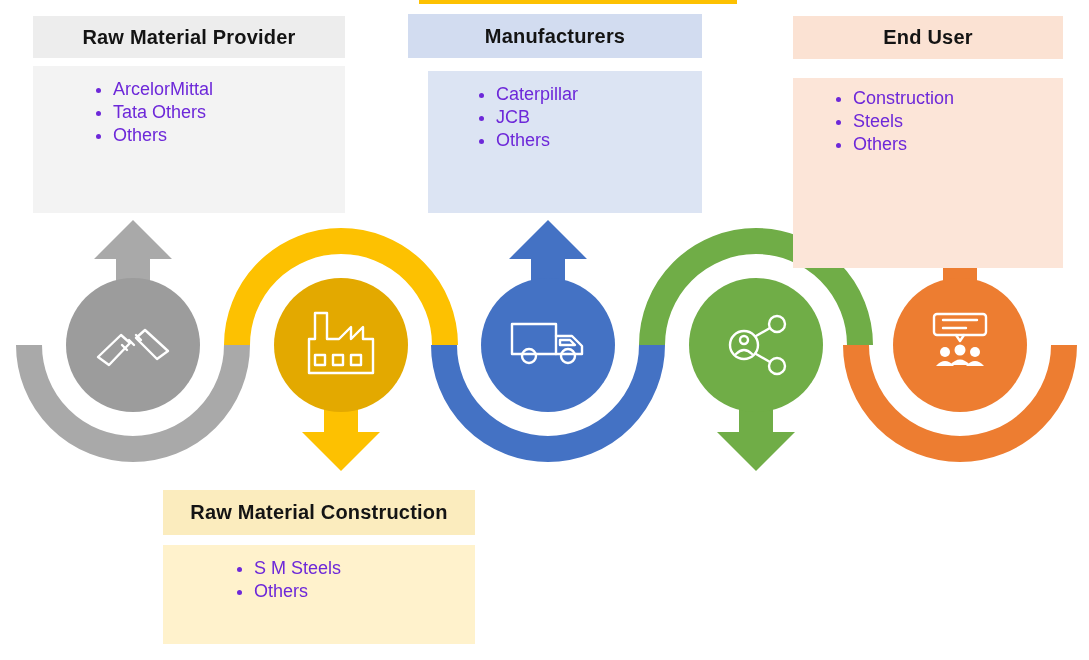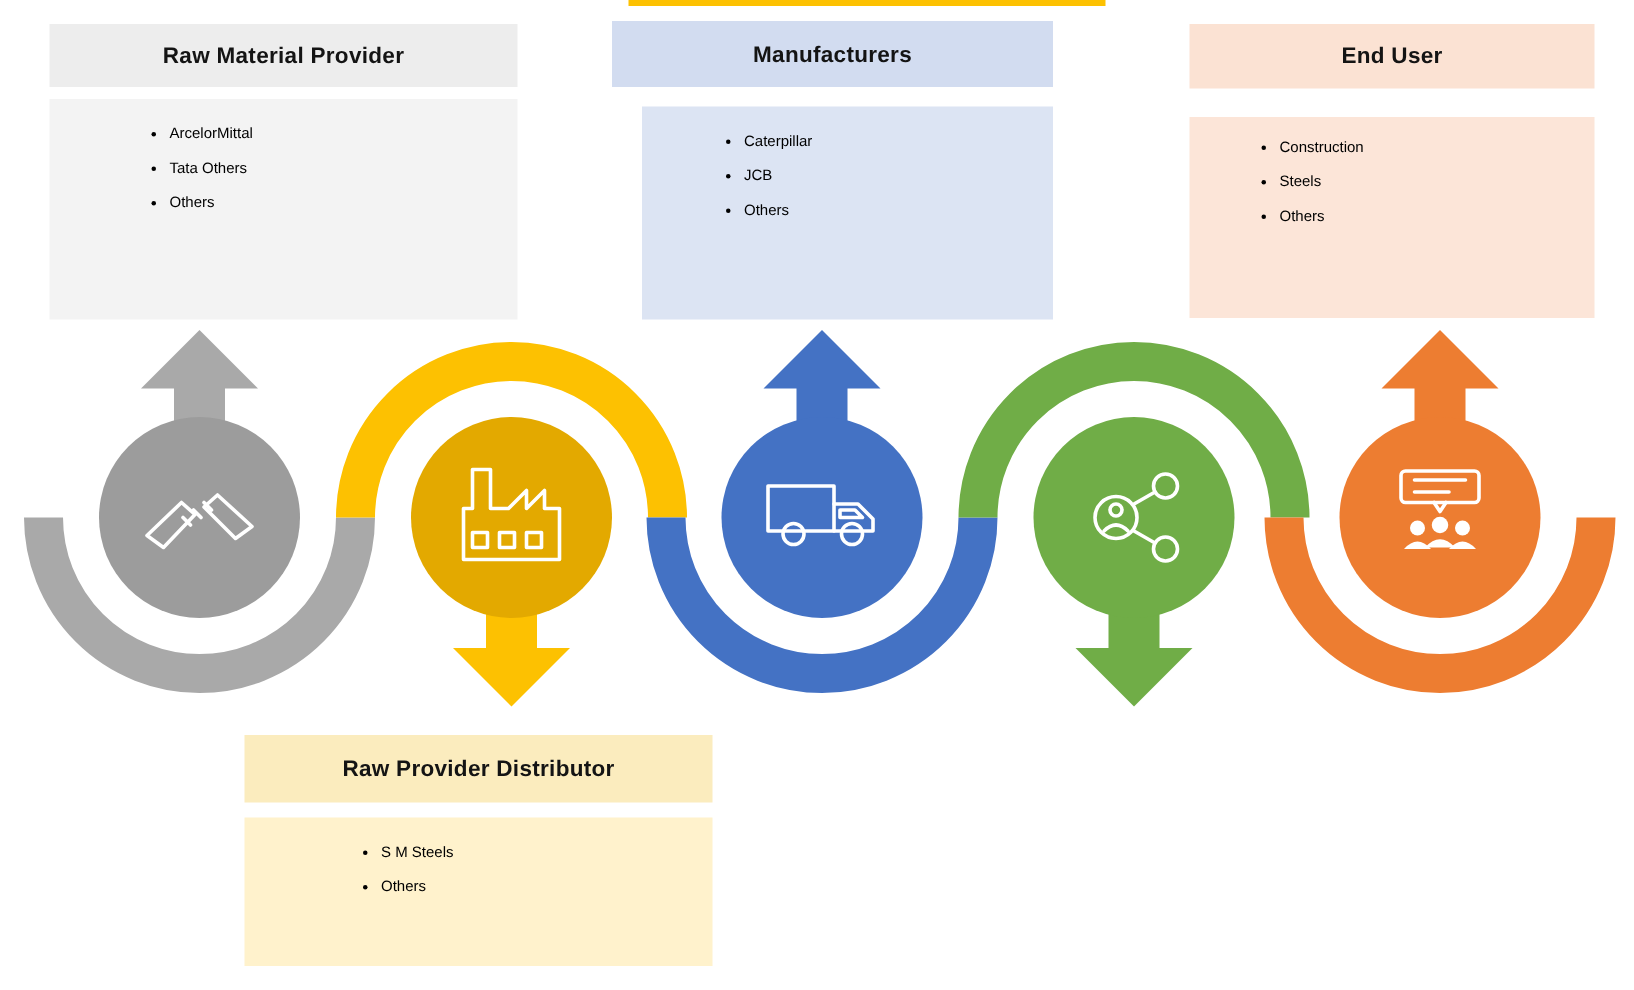--- a/index.html
+++ b/index.html
@@ -24,41 +24,41 @@
   .c-gold   { fill:var(--gold_circle); }
   .c-blue   { fill:var(--blue_circle); }
   .c-green  { fill:var(--green_circle); }
   .c-orange { fill:var(--orange_circle); }
 
   .icon      { stroke:var(--icon); fill:none; stroke-width:2.4; stroke-linecap:round; stroke-linejoin:round; }
   .icon-fill { fill:var(--icon); stroke:none; }
 
   .box { position:absolute; }
   .box-header {
-    font-weight:bold; font-size:15px; color:#141414;
+    font-weight:bold; font-size:20px; color:#141414;
     display:flex; align-items:center; justify-content:center;
     letter-spacing:.2px;
   }
   .box-body { box-sizing:border-box; }
   .box-body ul { margin:0; padding:12px 8px 0 66px; list-style:disc; }
-  .box-body li { font-size:10px; line-height:23px; color:#000000; }
+  .box-body li { font-size:18px; line-height:23px; color:#6d28d9; }
 
   #box-rmp { left:33px; top:16px; width:312px; }
   #box-rmp .box-header { height:42px; background:var(--box_gray_header); margin-bottom:8px; }
   #box-rmp .box-body   { height:147px; background:var(--box_gray_body); }
   #box-rmp ul { padding-left:80px; }
 
   #box-man { left:408px; top:14px; width:294px; }
   #box-man .box-header { height:44px; background:var(--box_blue_header); margin-bottom:13px; }
   #box-man .box-body   { height:142px; background:var(--box_blue_body);margin-left:20px; }
   #box-man ul { padding-left:68px; }
 
   #box-eu { left:793px; top:16px; width:270px; }
   #box-eu .box-header { height:43px; background:var(--box_peach_header); margin-bottom:19px; }
-  #box-eu .box-body   { height:134px; background:var(--box_peach_body); }
+  #box-eu .box-body   { height:190px; background:var(--box_peach_body); }
   #box-eu ul { padding-left:60px; padding-top:9px; }
 
   #box-rmd { left:163px; top:490px; width:312px; }
   #box-rmd .box-header { height:45px; background:var(--box_yellow_header); margin-bottom:10px; }
   #box-rmd .box-body   { height:99px; background:var(--box_yellow_body); }
   #box-rmd ul { padding-left:91px; }
 
   .top-strip { position:absolute; left:419px; top:0; width:318px; height:4px; background:var(--gold_ring); }
 </style>
 </head>
@@ -165,21 +165,21 @@
     <div class="box-body">
       <ul>
         <li>Construction</li>
         <li>Steels</li>
         <li>Others</li>
       </ul>
     </div>
   </div>
 
   <div class="box" id="box-rmd">
-    <div class="box-header">Raw Provider Distributor</div>
+    <div class="box-header">Raw Material Construction</div>
     <div class="box-body">
       <ul>
         <li>S M Steels</li>
         <li>Others</li>
       </ul>
     </div>
   </div>
 
 </div>
 

